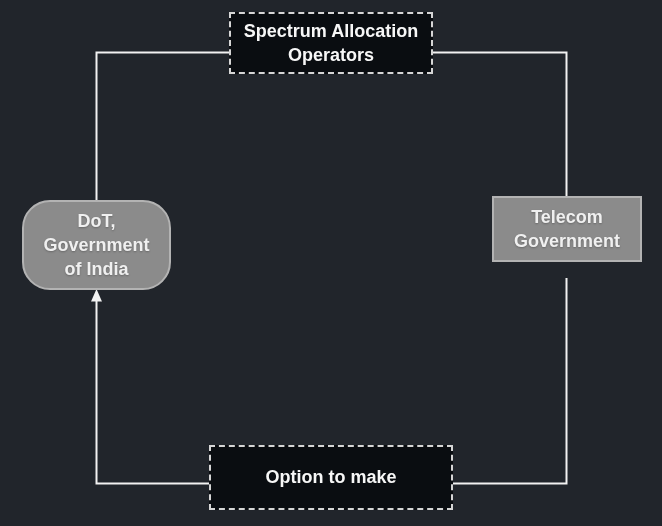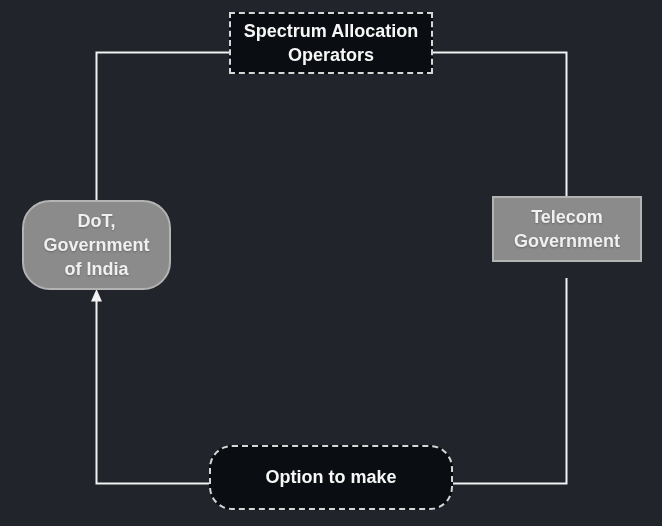--- a/index.html
+++ b/index.html
@@ -48,21 +48,21 @@
   .node.gray{
     background:var(--gray-node-bg);
     border:2px solid var(--gray-node-border);
     color:#f0f0f0;
     font-size:18px;
     text-shadow:0 1px 2px rgba(0,0,0,0.25);
   }
   .node-spectrum{left:229px;top:12px;width:204px;height:62px;}
   .node-dot{left:22px;top:200px;width:149px;height:90px;border-radius:28px;}
   .node-telecom{left:492px;top:196px;width:150px;height:66px;}
-  .node-installments{left:209px;top:445px;width:244px;height:65px;border-radius:23px;}
+  .node-installments{left:209px;top:445px;width:244px;height:65px;}
 </style>
 </head>
 <body>
 
 <div class="stage">
 
   <svg class="connectors" viewBox="0 0 662 526" aria-hidden="true">
 
     <path d="M96.5,200 V52.5 H566.5 V201"></path>
     <polygon points="566.5,211 561,199.5 572,199.5"></polygon>

